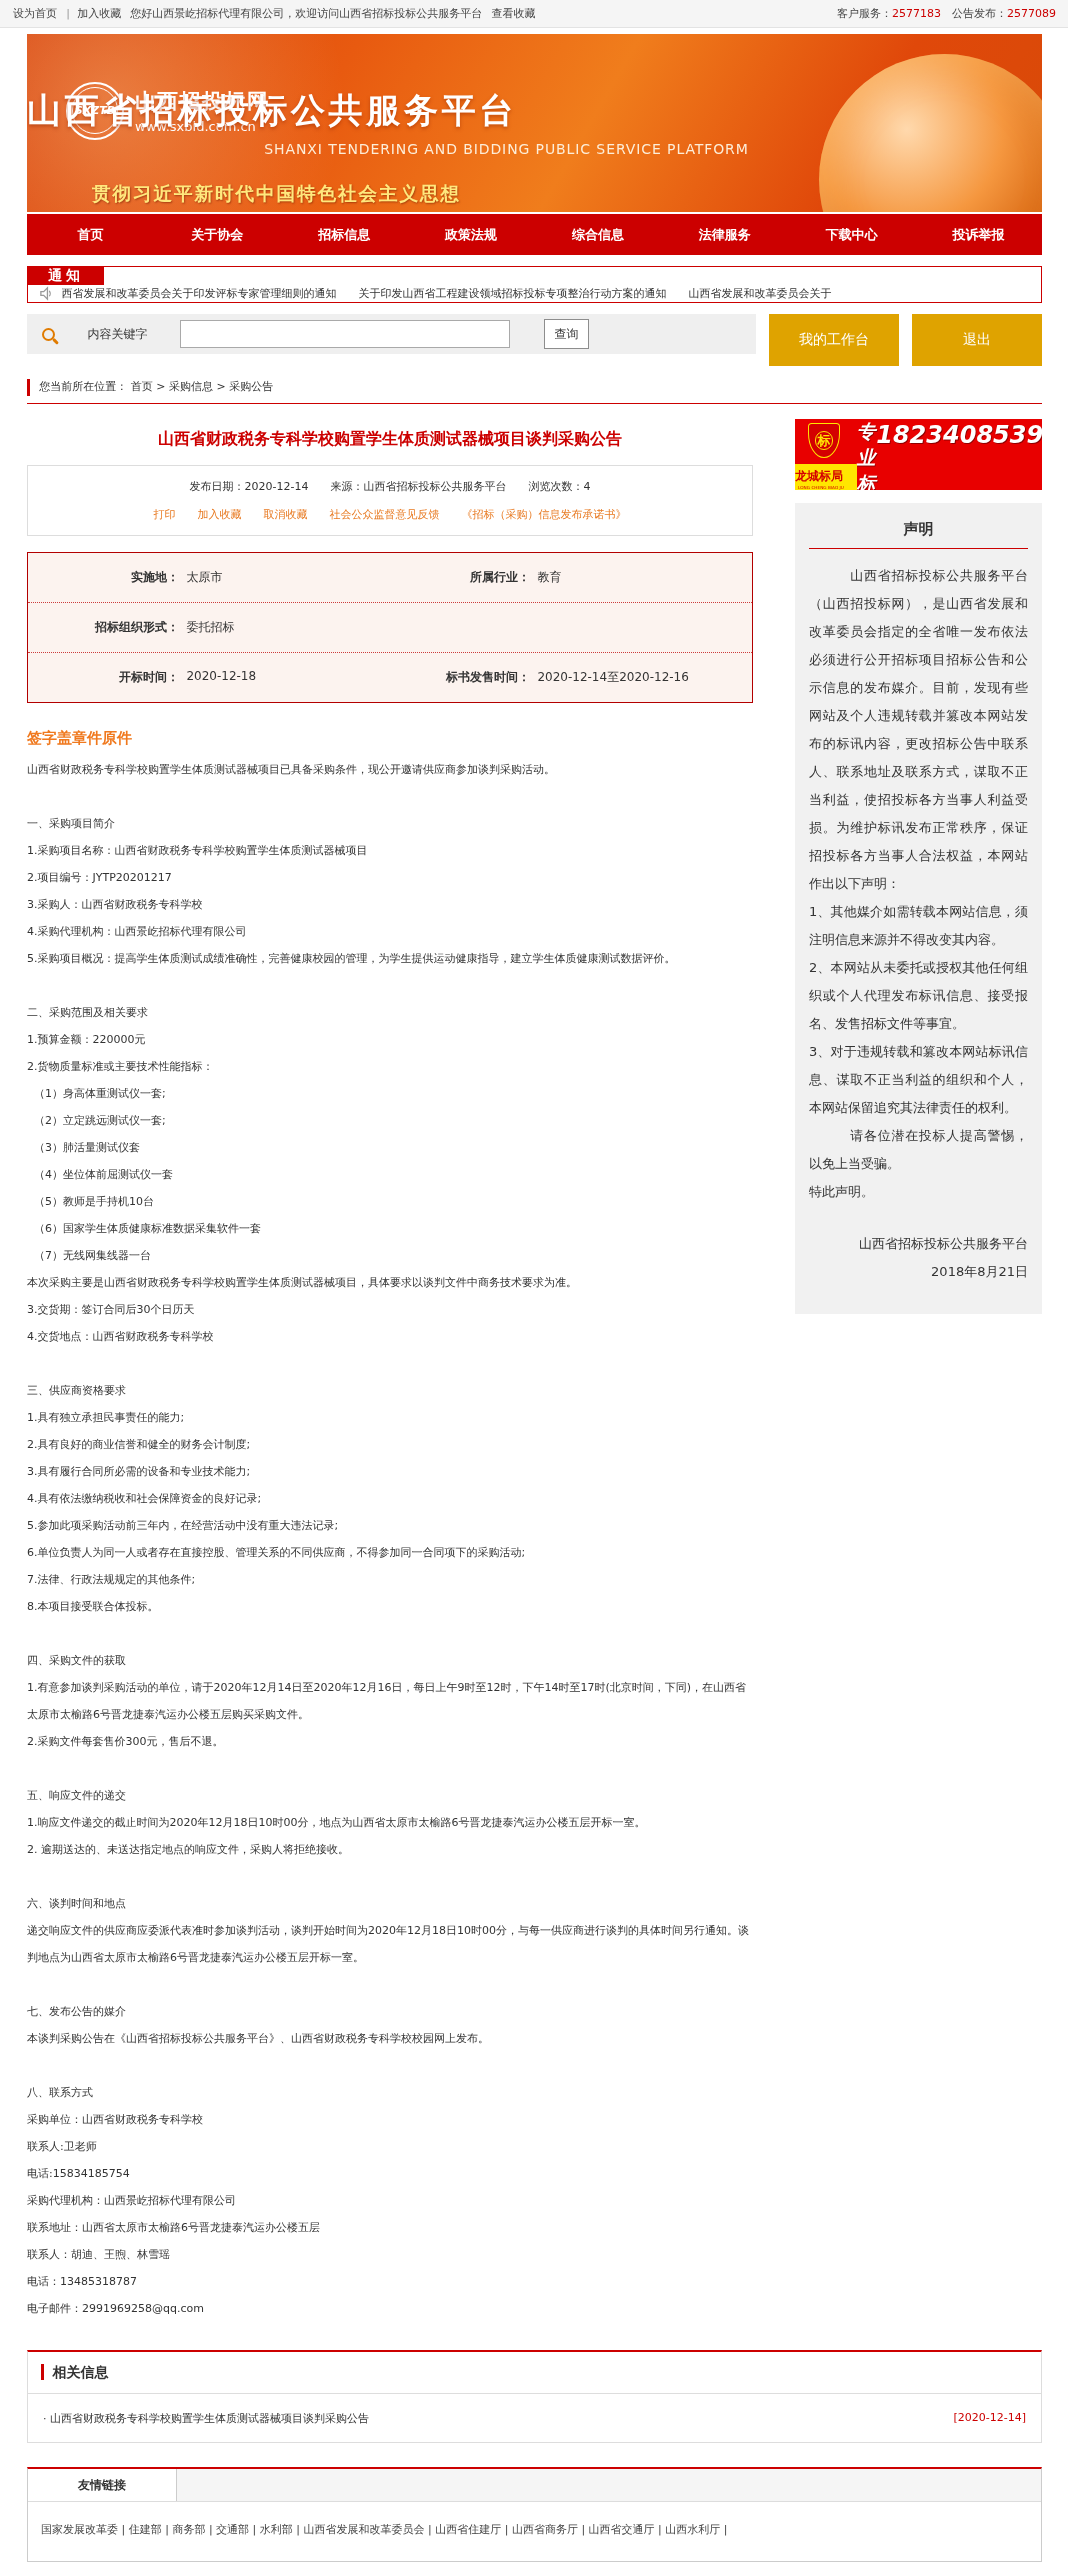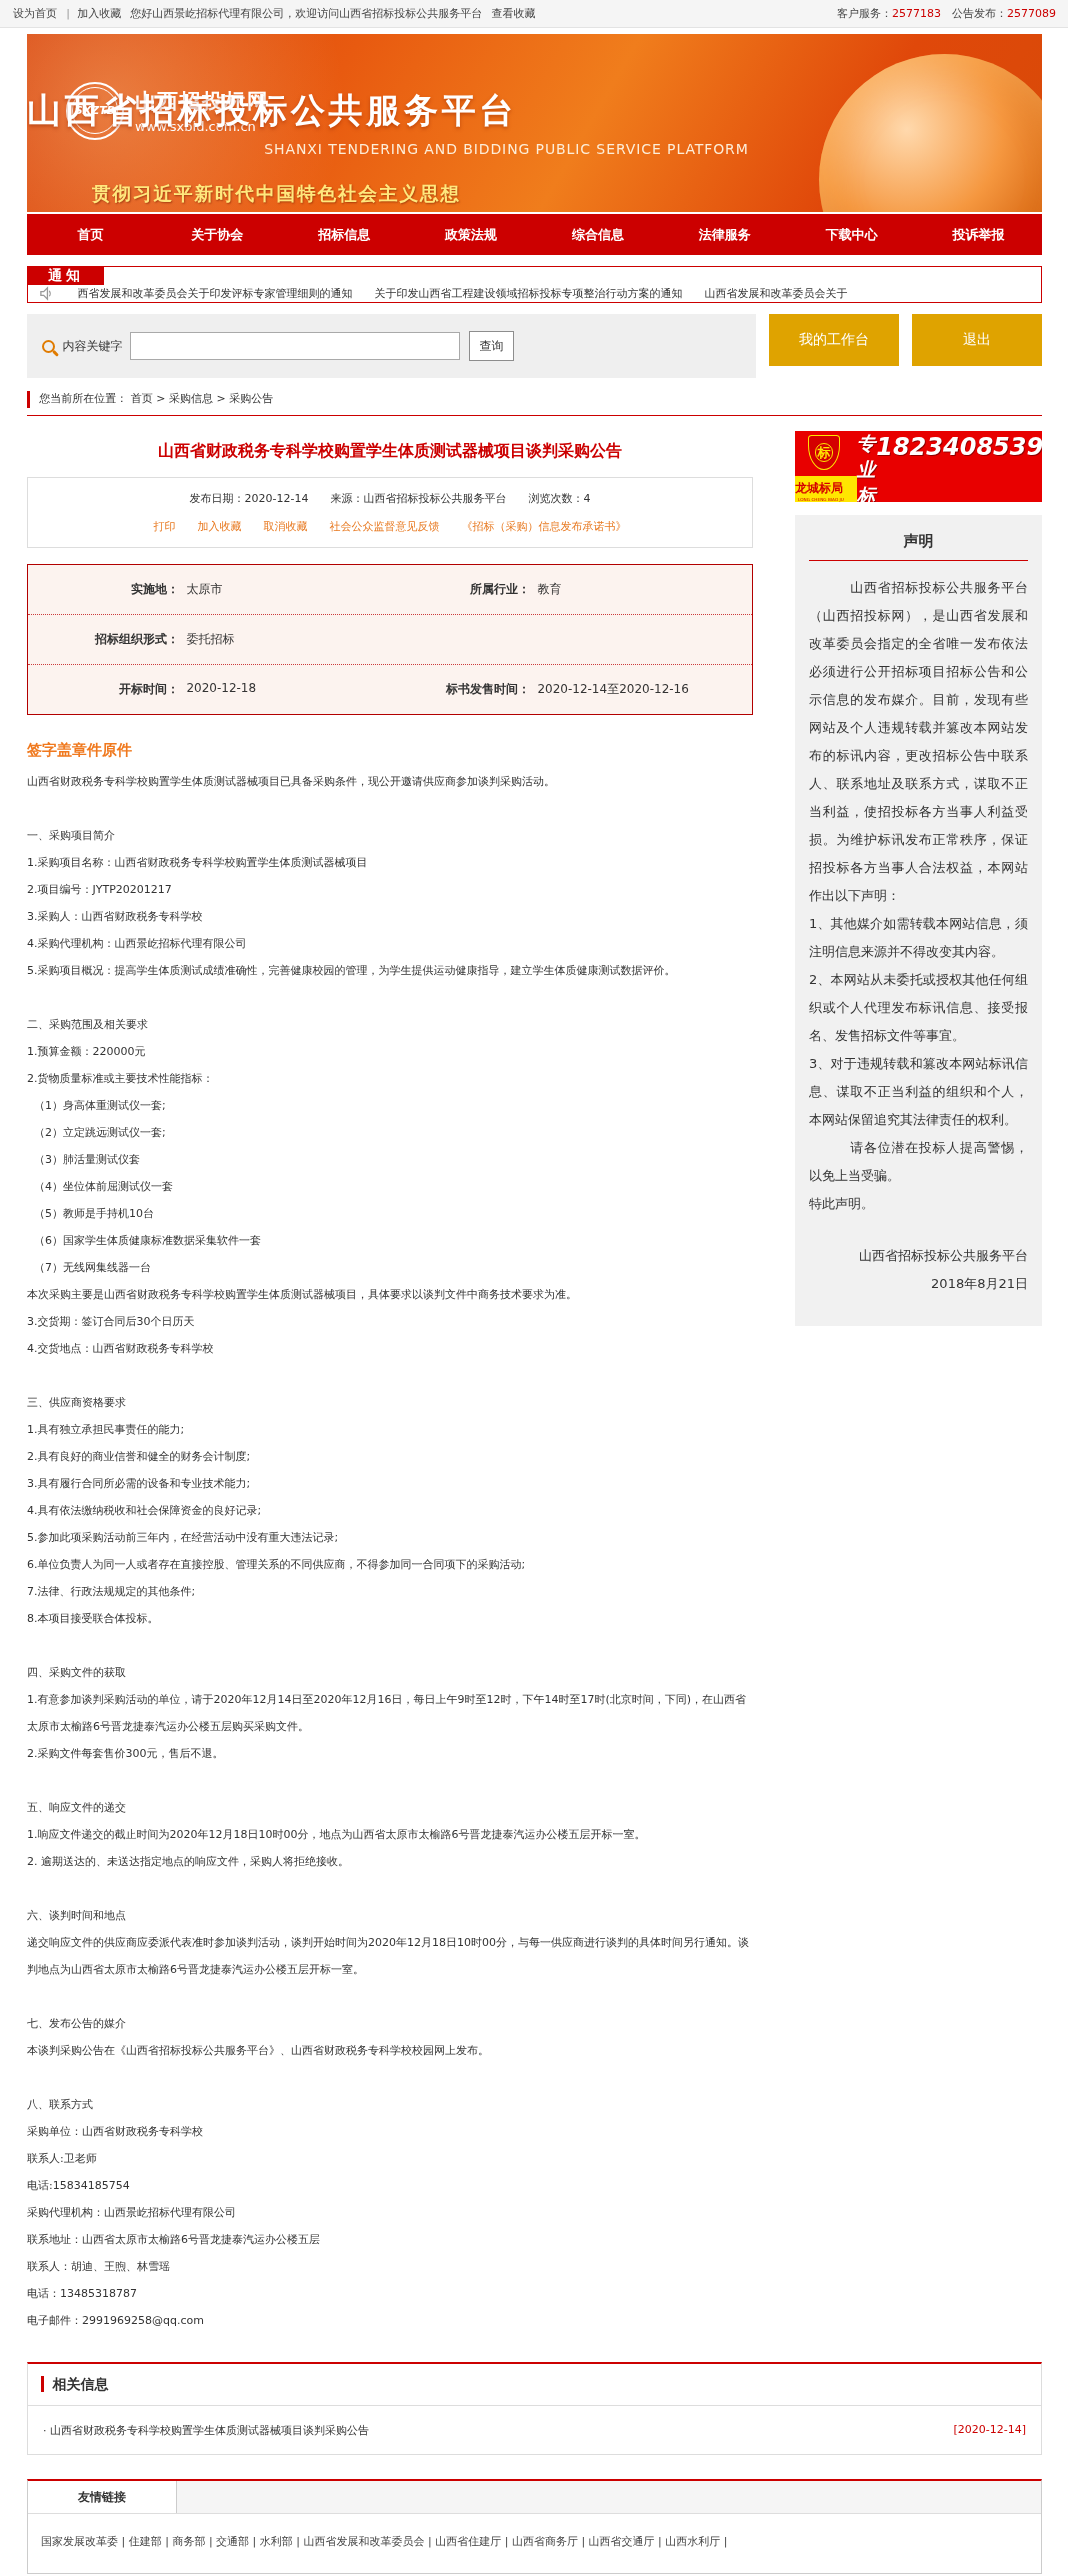--- a/index.html
+++ b/index.html
@@ -42,27 +42,27 @@
 
   
   .nav { height:41px; background:#cc0000; display:flex; align-items:stretch; margin-top:2.8px; }
   .nav-item { flex:1; display:flex; align-items:center; justify-content:center;
             color:#fff; font-size:13px; font-weight:bold; cursor:pointer; }
 
   
   .notice { display:flex; align-items:stretch; border:1.9px solid #cc0000; height:37px; margin-top:11px; background:#fff;flex-direction:column; }
   .notice-label { width:76px; background:#cc0000; color:#fff; font-size:14px; font-weight:bold;
             display:flex; align-items:center; justify-content:center; letter-spacing:3.7px; }
-  .notice-body { flex:1; display:flex; align-items:center; overflow:hidden; padding:0 9.3px;gap:16px; }
+  .notice-body { flex:1; display:flex; align-items:center; overflow:hidden; padding:0 9.3px; }
   .speaker { width:15px; height:15px; margin:0 7.4px 0 1.9px; flex:none; }
   .ticker { white-space:nowrap; overflow:hidden; font-size:11px; color:#333; }
 
   
   .search-row { display:flex; margin-top:11px; align-items:stretch; }
-  .search-panel { flex:1; background:#efefef; display:flex; align-items:center; height:64px; padding-left:15px; }
+  .search-panel { flex:1; background:#efefef; display:flex; align-items:center; height:40px; padding-left:15px;gap:25px; }
   .mag { width:13px; height:13px; border:2.8px solid #e07b00; border-radius:50%; position:relative; margin-right:7.4px; flex:none;}
   .mag:after { content:""; position:absolute; width:7.4px; height:2.8px; background:#e07b00;
             transform:rotate(45deg); right:-6.5px; bottom:-3.7px; border-radius:1.9px; }
   .search-label { font-size:12px; color:#333; margin-right:7.4px; }
   .search-input { width:330px; height:28px; border:0.9px solid #a9a9a9; background:#fff; padding:0 5.6px; font-size:12px; }
   .query-btn { height:30px; margin-left:9.3px; padding:0 9.3px; font-size:12px;
             border:0.9px solid #8d8d8d; background:#fff; cursor:pointer; color:#333; }
   .gold-btn { width:130px; margin-left:13px; background:#dfa300; color:#fff; font-size:14px;
             border:none; cursor:pointer; height:52px; }
 

